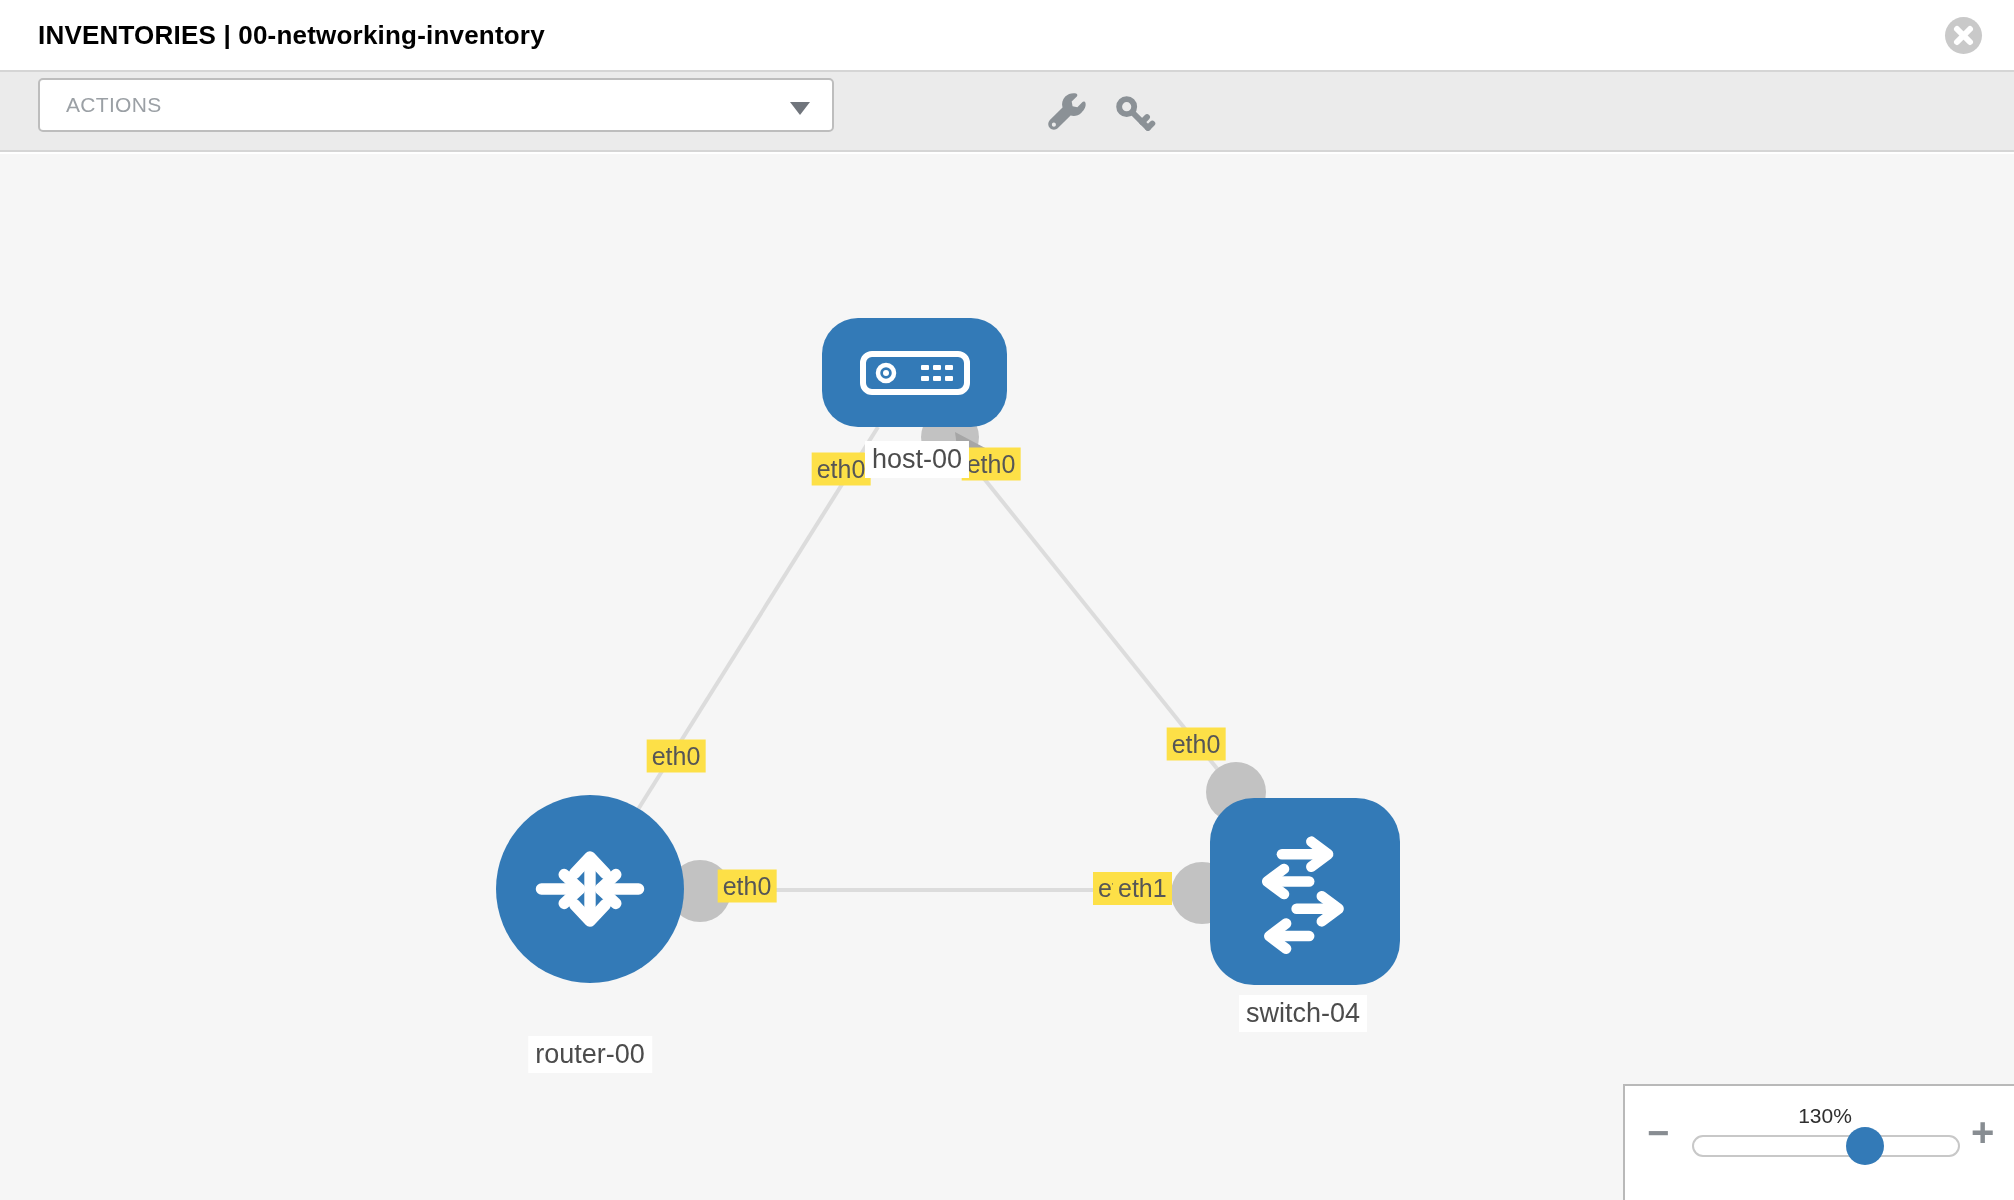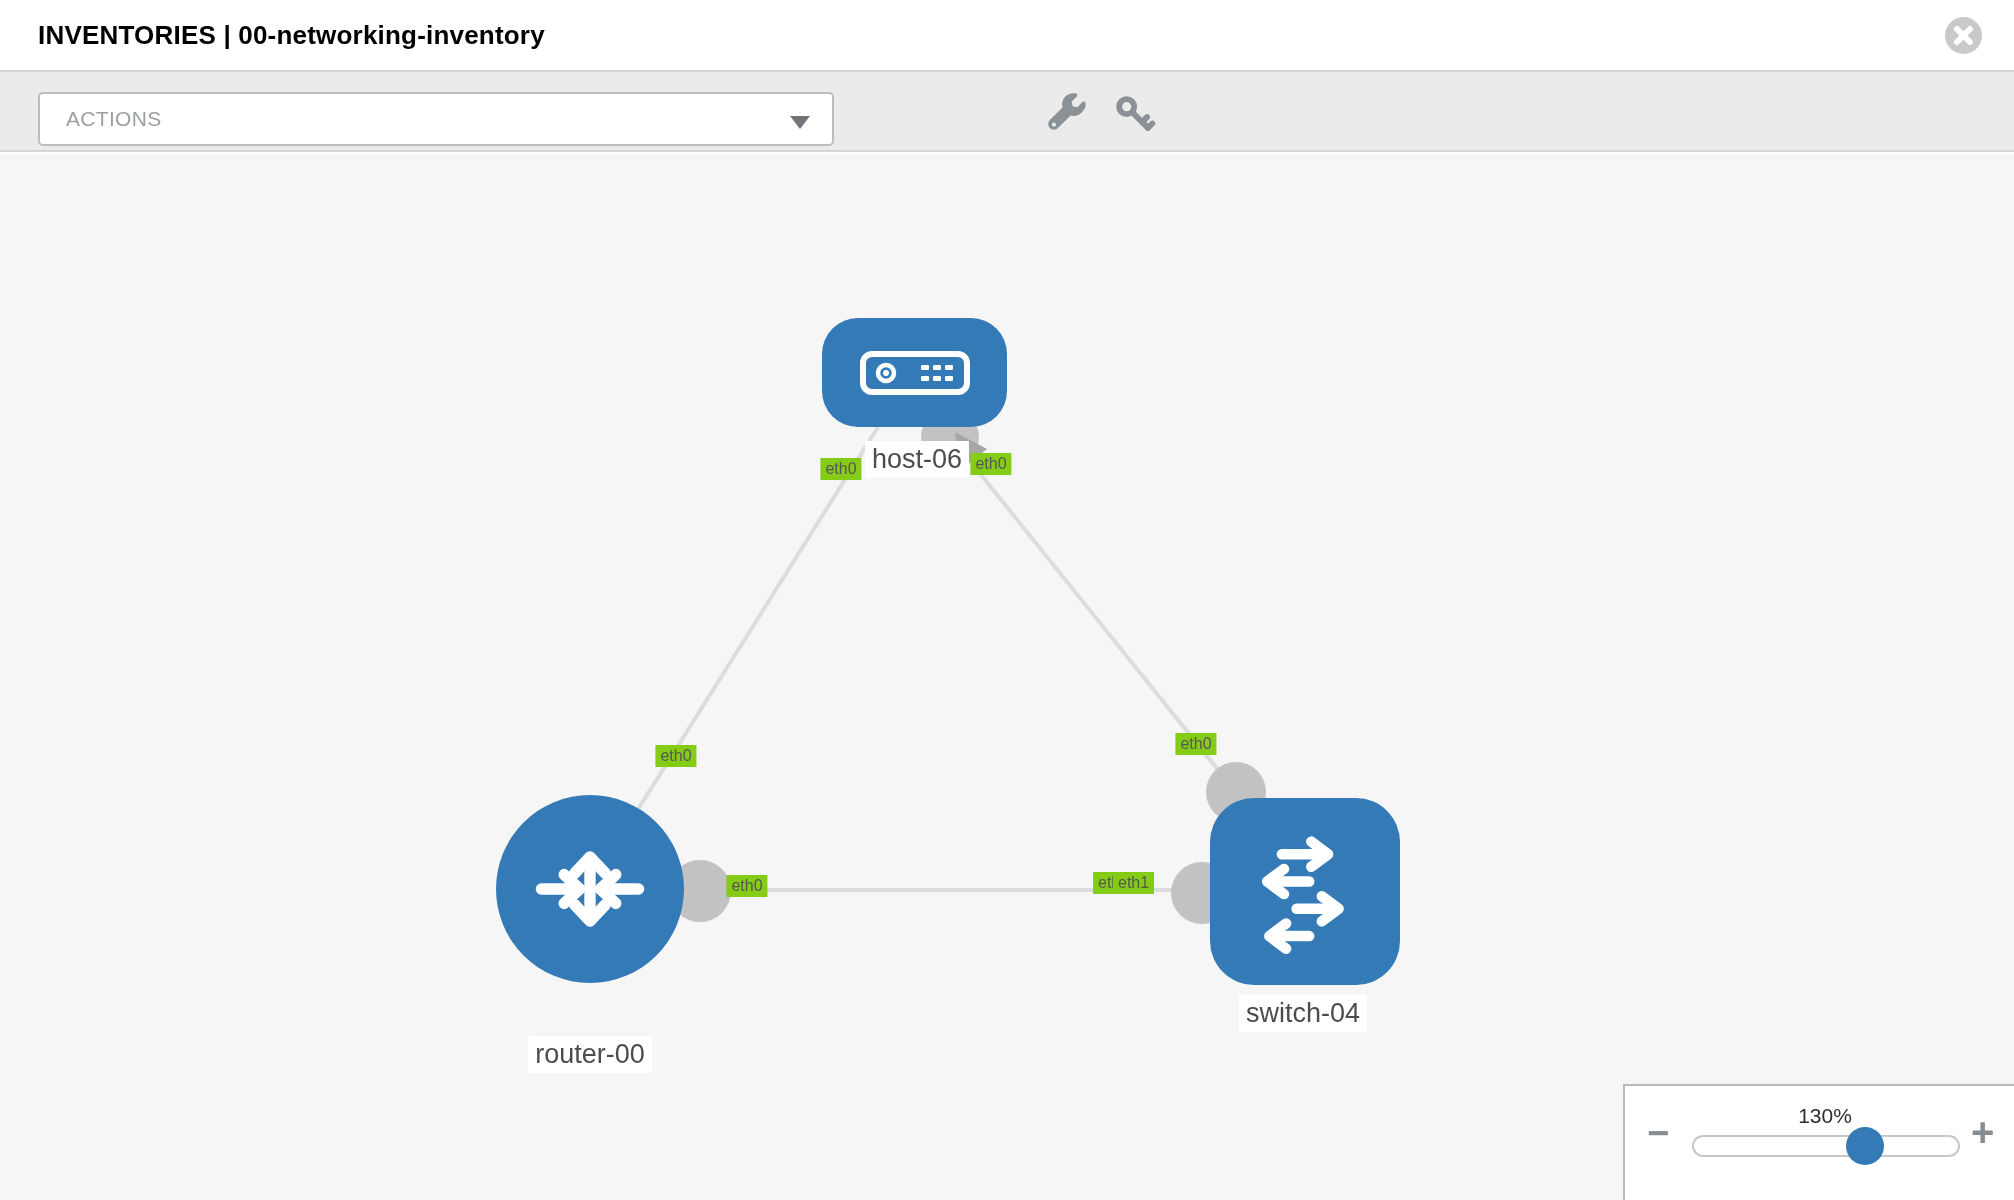--- a/index.html
+++ b/index.html
@@ -8,40 +8,40 @@
   .app { position:relative; width:2014px; height:1200px; overflow:hidden; background:#fff; }
 
   
   .header { position:absolute; left:0; top:0; width:2014px; height:72px; background:#ffffff; border-bottom:2px solid #d5d5d5; }
   .header-title { position:absolute; left:38px; top:20px; font-size:26px; font-weight:bold; color:#000000; letter-spacing:0.2px; }
   .close-btn { position:absolute; left:1945px; top:17px; width:37px; height:37px; border-radius:50%; background:#c9c9c9; cursor:pointer; }
   .close-btn svg { position:absolute; left:0; top:0; }
 
   
   .toolbar { position:absolute; left:0; top:72px; width:2014px; height:80px; background:#ebebeb; border-bottom:2px solid #d5d5d5; }
-  .dropdown { position:absolute; top:20px; height:54px; background:#fff; border:2px solid #bdbdbd; border-radius:5px; cursor:pointer; }
+  .dropdown { position:absolute; top:6px; height:54px; background:#fff; border:2px solid #bdbdbd; border-radius:5px; cursor:pointer; }
   .dropdown-label { position:absolute; left:26px; top:13px; font-size:21px; color:#9ba0a5; letter-spacing:0.3px; }
   .chevron { position:absolute; right:22px; top:22px; width:0; height:0; border-left:10px solid transparent; border-right:10px solid transparent; border-top:13px solid #70757c; }
   .dd-actions { left:38px; width:796px; }
   .dd-search { left:1182px; width:793px; }
   .tool-btn { position:absolute; top:20px; width:44px; height:44px; cursor:pointer; }
   .tool-wrench { left:1044px; }
   .tool-key { left:1112px; }
 
   
   .canvas { position:absolute; left:0; top:154px; width:2014px; height:1046px; background:#f6f6f6; }
   .links-svg { position:absolute; left:0; top:0; }
 
   .node { position:absolute; background:#337ab7; display:flex; align-items:center; justify-content:center; cursor:pointer; }
   .node-host { left:822px; top:164px; width:185px; height:109px; border-radius:36px; }
   .node-router { left:496px; top:641px; width:188px; height:188px; border-radius:50%; }
   .node-switch { left:1210px; top:644px; width:190px; height:187px; border-radius:44px; }
 
   .node-label { position:absolute; transform:translateX(-50%); background:#ffffff; color:#4c4c4c; font-size:27px; padding:3px 7px; white-space:nowrap; z-index:5; }
-  .iface-label { position:absolute; transform:translate(-50%,-50%); background:#84cc16; color:#565656; font-size:16px; padding:2px 5px; white-space:nowrap; z-index:4; }
+  .iface-label { position:absolute; transform:translate(-50%,-50%); background:#fde047; color:#565656; font-size:25px; padding:2px 5px; white-space:nowrap; z-index:4; }
   .iface-abs { position:absolute; transform:none; } 
 
   
   .zoom-panel { position:absolute; left:1623px; top:930px; width:395px; height:120px; background:#fff; border:2px solid #b9b9b9; }
   .zoom-level { position:absolute; left:110px; top:10px; width:180px; text-align:center; font-size:21px; color:#2f2f2f;margin-top:8px; }
   .zoom-minus { position:absolute; left:22px; top:28px; font-size:38px; font-weight:bold; color:#888d92; cursor:pointer; line-height:1; }
   .zoom-plus  { position:absolute; left:346px; top:26px; font-size:40px; font-weight:bold; color:#888d92; cursor:pointer; line-height:1; }
   .zoom-track { position:absolute; left:67px; top:49px; width:268px; height:22px; background:#fff; border:2px solid #c8c8c8; border-radius:12px; cursor:pointer; }
   .zoom-thumb { position:absolute; left:221px; top:41px; width:38px; height:38px; border-radius:50%; background:#337ab7; cursor:grab; z-index:2; }
 </style>
@@ -138,21 +138,21 @@
           <path d="M64 50 L30 50"></path>
             <path d="M40 38 L24 50 L40 62"></path>
           <path d="M52 76 L86 76"></path>
             <path d="M76 64 L92 76 L76 88"></path>
           <path d="M64 102 L32 102"></path>
             <path d="M42 90 L26 102 L42 114"></path>
         </g>
       </svg>
     </div>
 
-    <div class="node-label" style="left:917px; top:287px;">host-06</div>
+    <div class="node-label" style="left:917px; top:287px;">host-00</div>
     <div class="node-label" style="left:590px; top:882px;">router-00</div>
     <div class="node-label" style="left:1303px; top:841px;">switch-04</div>
 
     <div class="iface-label" style="left:841px; top:315px;">eth0</div>
     <div class="iface-label" style="left:991px; top:310px;">eth0</div>
     <div class="iface-label" style="left:676px; top:602px;">eth0</div>
     <div class="iface-label" style="left:1196px; top:590px;">eth0</div>
     <div class="iface-label" style="left:747px; top:732px;">eth0</div>
 
     <div class="iface-label iface-abs" style="left:1093px; top:718px; z-index:4;">eth1</div>

